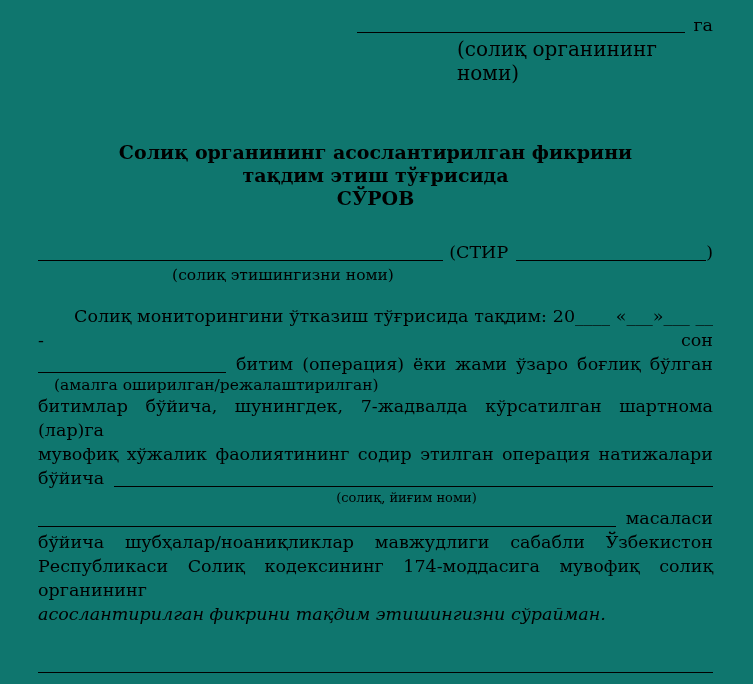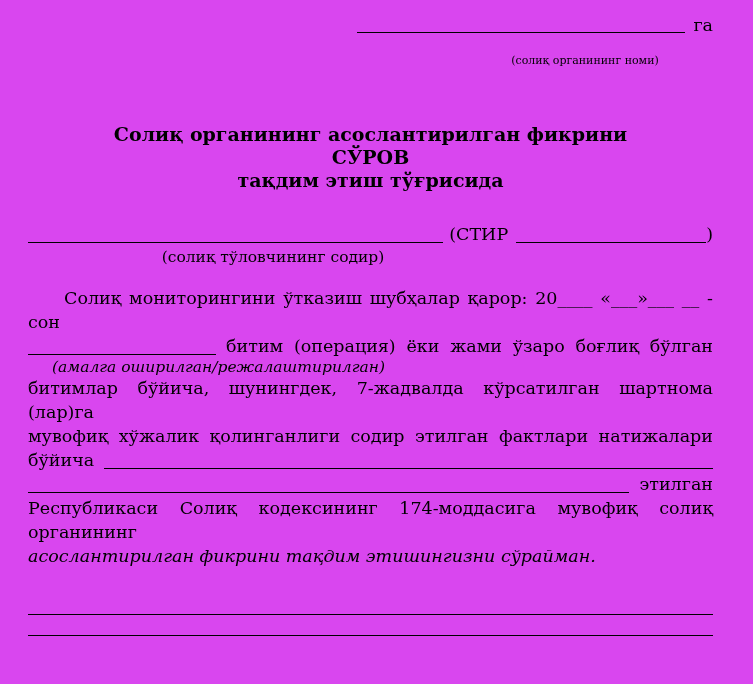--- a/index.html
+++ b/index.html
@@ -1,52 +1,52 @@
 <!DOCTYPE html>
 <html><head>
 <meta charset="utf-8">
 <style>
   * { margin:0; padding:0; box-sizing:border-box; }
   html,body { background:#ffffff; }
   body { width:753px; height:684px; overflow:hidden; }
   .page {
     width:753px; height:684px;
-    padding:14px 40px 0 28px;
+    padding:14px 40px 0 38px;
     font-family:"DejaVu Serif","Liberation Serif",serif;
-    font-size:17.5px; color:#000; background:#d946ef;
+    font-size:17.5px; color:#000; background:#0f766e;
   }
   .row { display:flex; align-items:flex-end; line-height:24px; }
   .fill { border-bottom:1px solid #000; margin-bottom:3px; height:2px; }
   .grow { flex:1 1 auto; }
   .jline { text-align:justify; text-align-last:justify; line-height:24px; }
   .plain { line-height:24px;font-style:italic; }
   .indent { text-indent:36px; }
   .caption { font-size:15.5px; line-height:18px; }
   .caption-sm { font-size:13px; line-height:16px; }
 
   
   .hdr { width:356px; margin-left:auto; }
   .hdr-line { display:flex; align-items:flex-end; line-height:22px; }
   .hdr-suffix { margin-left:8px; }
-  .hdr-caption { text-align:center; padding-left:100px; margin-top:18px; font-size:11px; }
+  .hdr-caption { padding-left:100px; margin-top:1px; font-size:20px; }
 
   
   .title { margin-top:56px; text-align:center; font-weight:bold; font-size:19px; line-height:23px; }
 
   
   .stir-row { margin-top:30px; }
   .stir-open { margin-left:6px; white-space:nowrap; }
   .stir-blank { width:190px; margin-left:8px; }
   .stir-caption { width:300px; margin-left:95px; text-align:center; margin-top:2px; }
 
   
   .p1 { margin-top:20px; }
   .p1-blank { width:188px; }
   .p1-text { flex:1 1 auto; text-align:justify; text-align-last:justify; margin-left:10px; }
-  .p1-caption { margin-left:24px;font-style:italic; }
+  .p1-caption { margin-left:16px; }
 
   
   .p2-line3-word { line-height:24px;text-align:right; }
   .p2-fill { margin-left:10px; }
   .p2-caption { text-align:center; padding-left:62px; margin-top:0; font-size:13px; }
 
   
   .subj-word { margin-left:10px; line-height:24px; }
   .subj-caption { margin-left:4px; margin-top:1px; letter-spacing:-0.1px; }
 
@@ -62,56 +62,58 @@
   <div class="hdr">
     <div class="hdr-line">
       <span class="fill grow"></span>
       <span class="hdr-suffix">га</span>
     </div>
     <div class="hdr-caption">(солиқ органининг номи)</div>
   </div>
 
   <div class="title">
     <div>Солиқ органининг асослантирилган фикрини</div>
+    <div>тақдим этиш тўғрисида</div>
     <div>СЎРОВ</div>
-    <div>тақдим этиш тўғрисида</div>
   </div>
 
   <div class="row stir-row">
     <span class="fill grow"></span>
     <span class="stir-open">(СТИР</span>
     <span class="fill stir-blank"></span>
     <span>)</span>
   </div>
-  <div class="caption stir-caption">(солиқ тўловчининг содир)</div>
+  <div class="caption stir-caption">(солиқ этишингизни номи)</div>
 
   <div class="p1">
-    <div class="jline indent">Солиқ мониторингини ўтказиш шубҳалар қарор: 20____ «___»___ __ - сон</div>
+    <div class="jline indent">Солиқ мониторингини ўтказиш тўғрисида тақдим: 20____ «___»___ __ - сон</div>
     <div class="row">
       <span class="fill p1-blank"></span>
       <div class="p1-text">битим (операция) ёки жами ўзаро боғлиқ бўлган</div>
     </div>
     <div class="caption p1-caption">(амалга оширилган/режалаштирилган)</div>
   </div>
 
   <div>
     <div class="jline">битимлар бўйича, шунингдек, 7-жадвалда кўрсатилган шартнома (лар)га</div>
-    <div class="jline">мувофиқ хўжалик қолинганлиги содир этилган фактлари натижалари</div>
+    <div class="jline">мувофиқ хўжалик фаолиятининг содир этилган операция натижалари</div>
     <div class="row">
       <span class="p2-line3-word">бўйича</span>
       <span class="fill grow p2-fill"></span>
     </div>
+    <div class="caption-sm p2-caption">(солиқ, йиғим номи)</div>
   </div>
 
   <div class="row">
     <span class="fill grow"></span>
-    <span class="subj-word">этилган</span>
+    <span class="subj-word">масаласи</span>
   </div>
 
   <div>
+    <div class="jline">бўйича шубҳалар/ноаниқликлар мавжудлиги сабабли Ўзбекистон</div>
     <div class="jline">Республикаси Солиқ кодексининг 174-моддасига мувофиқ солиқ органининг</div>
     <div class="plain">асослантирилган фикрини тақдим этишингизни сўрайман.</div>
   </div>
 
   <div class="q-block">
     <div class="blank-row"></div>
     <div class="blank-row"></div>
 
   </div>
 

